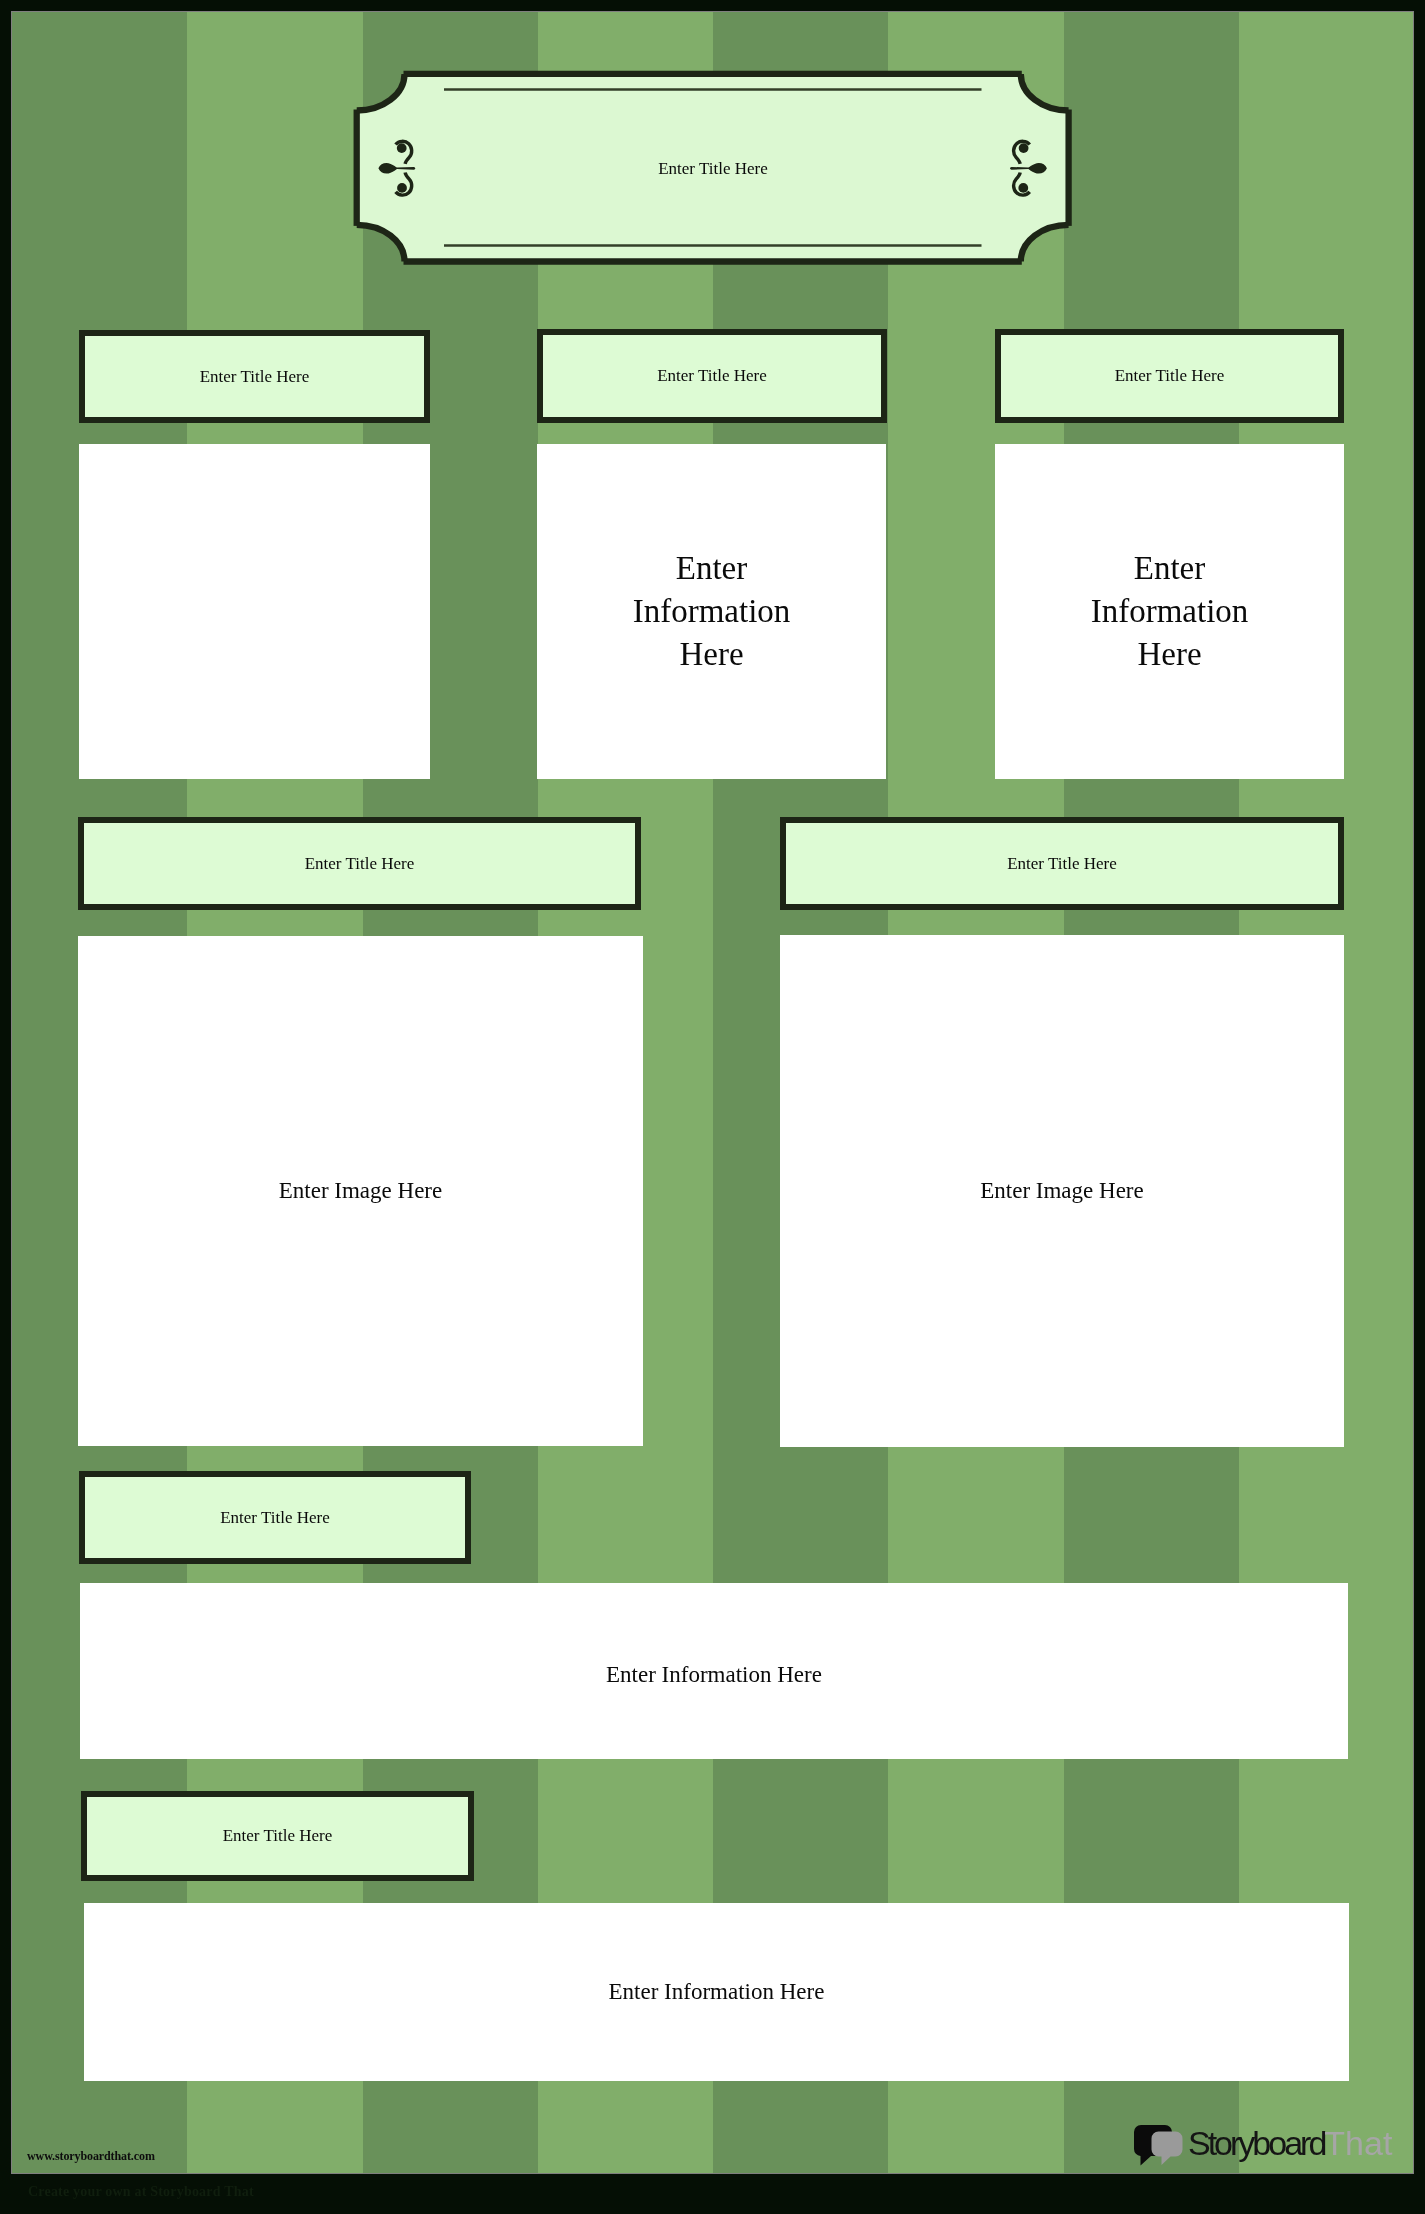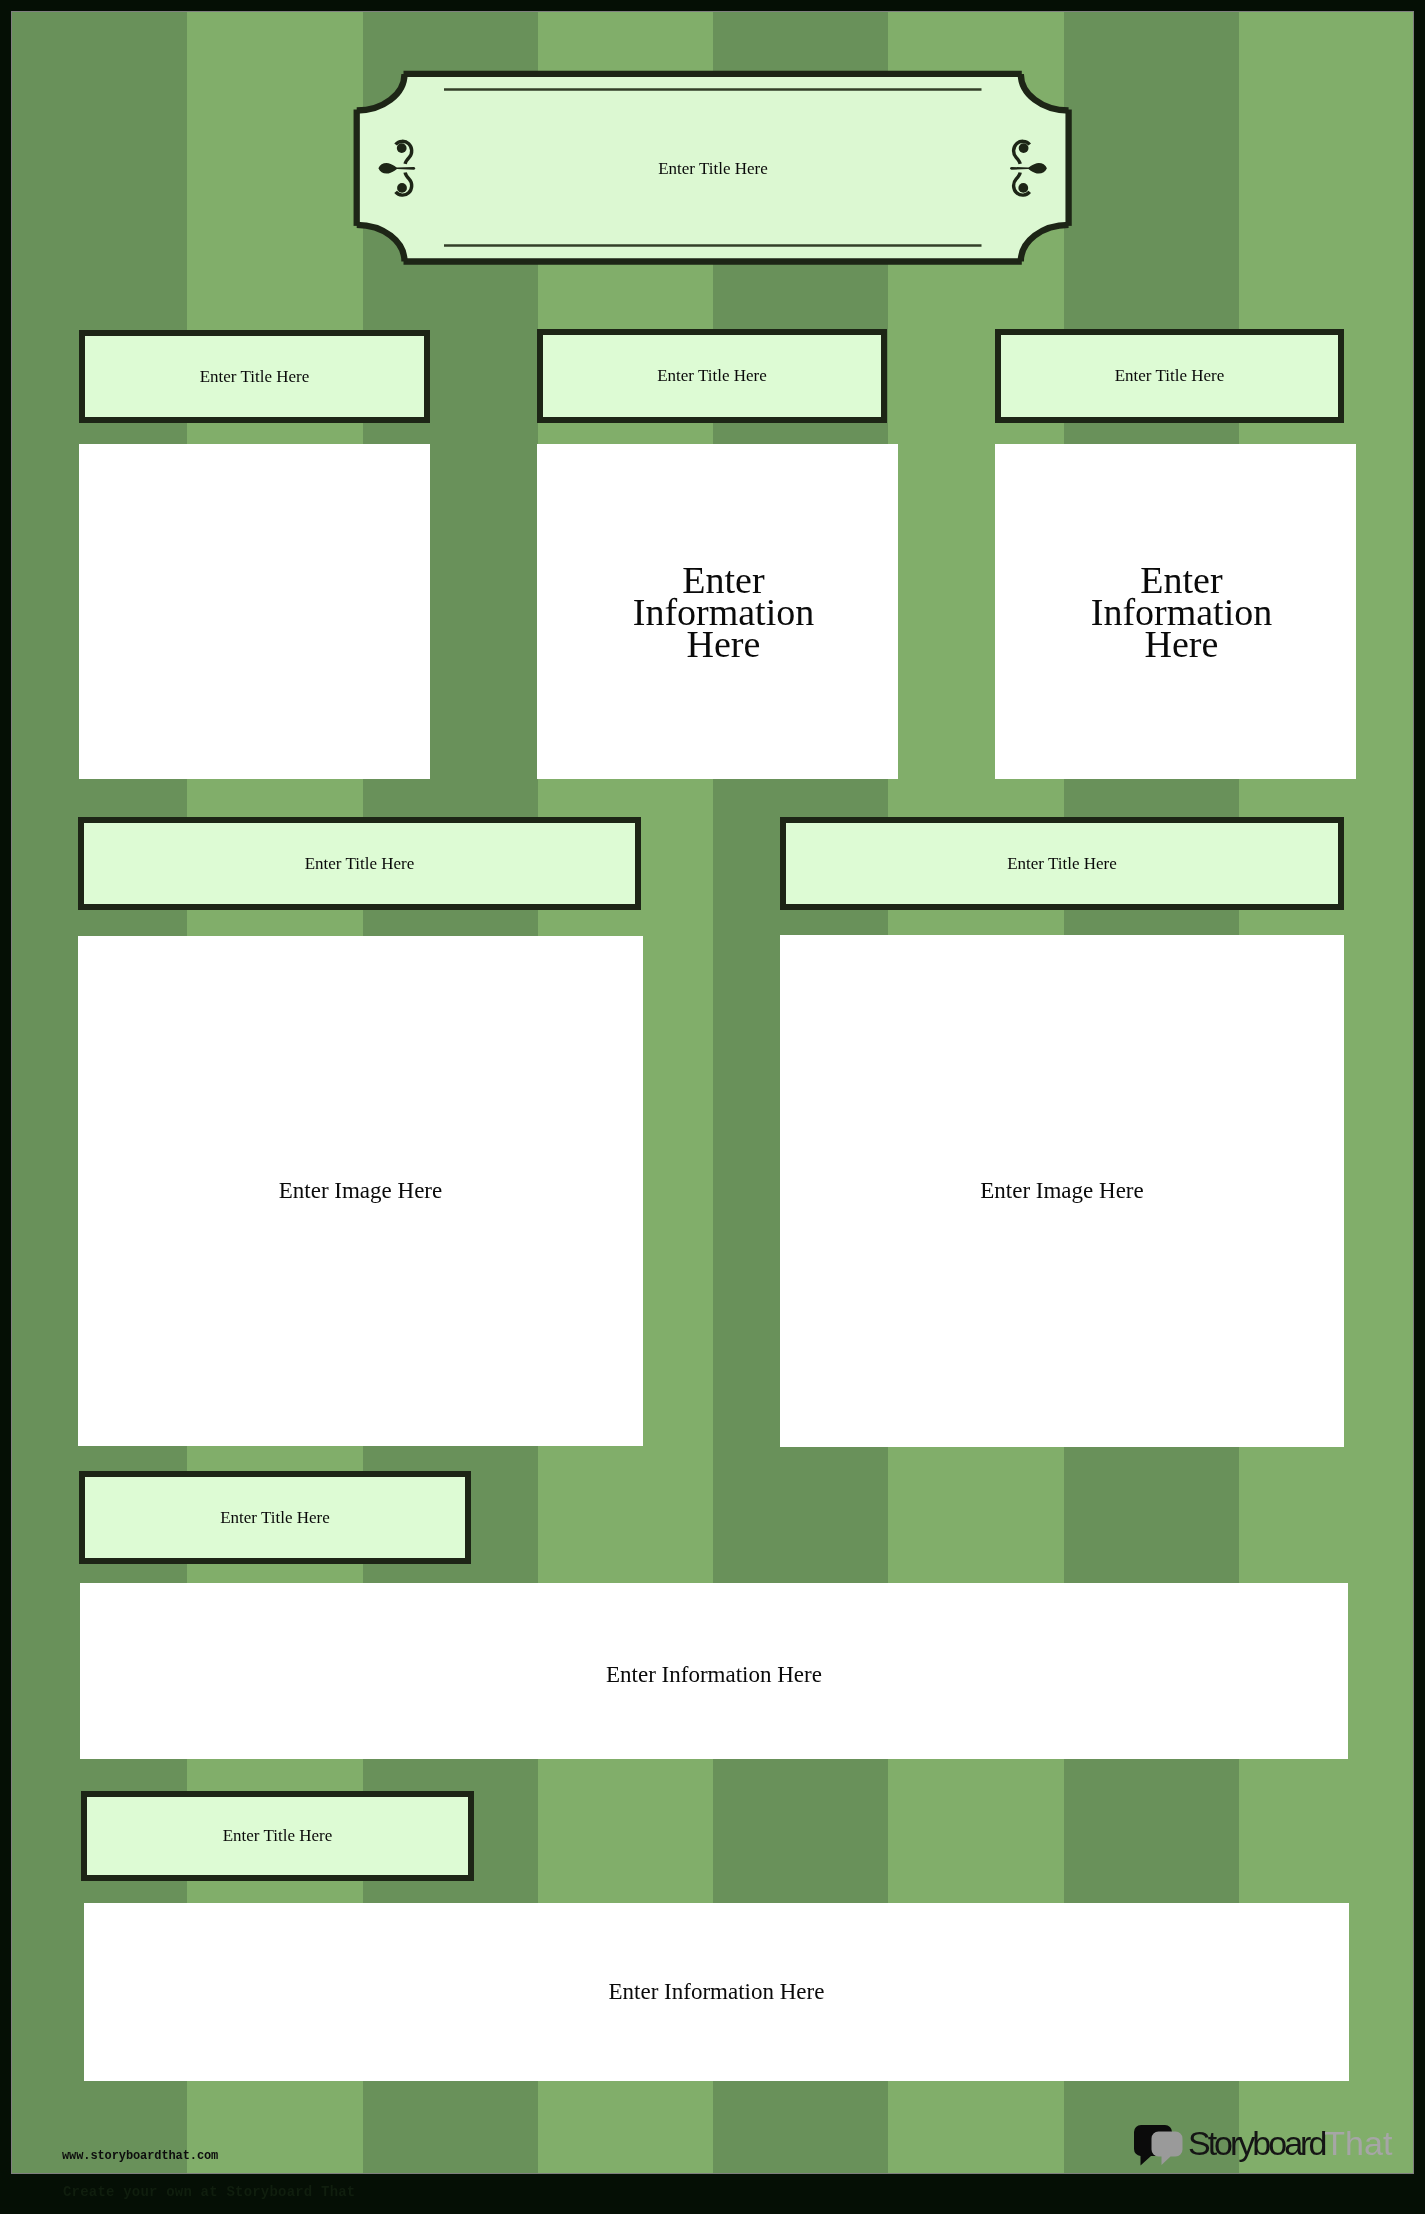--- a/index.html
+++ b/index.html
@@ -8,23 +8,23 @@
   .inner{position:absolute;left:11px;top:11px;width:1401px;height:2161px;
        border:1px solid #7f7f7f;
        background:repeating-linear-gradient(to right,#69915a 0 175.25px,#81ae6a 175.25px 350.5px);}
   .abs{position:absolute;}
   .tbox{position:absolute;background:#ddfbd4;border:6px solid #1d2516;
         display:flex;align-items:center;justify-content:center;
         font-size:17px;color:#0a0a0a;}
   .wbox{position:absolute;background:#ffffff;
         display:flex;align-items:center;justify-content:center;
         text-align:center;color:#0a0a0a;}
-  .info-big{font-size:38px;line-height:32px;padding-left:12px;}
+  .info-big{font-size:33px;line-height:43px;}
   .info-small{font-size:23px;}
-  .sans{font-family:Liberation Mono, monospace;margin-left:35px;}
+  .sans{font-family:Liberation Serif, serif;}
 </style>
 </head>
 <body>
 <div class="inner"></div>
 
 <svg class="abs" style="left:350px;top:68px;" width="728" height="200" viewBox="350 68 728 200">
   <path id="plq" d="M 404.5,73.9 H 1020.8 A 47.8 36.6 0 0 0 1068.6,110.5 V 224.9 A 47.8 36.6 0 0 0 1020.8,261.5 H 404.5 A 47.8 36.6 0 0 0 356.7,224.9 V 110.5 A 47.8 36.6 0 0 0 404.5,73.9 Z" fill="#dcf8d2" stroke="none"></path>
   <g stroke="#1d2516" stroke-width="6.3" fill="none" stroke-linecap="butt">
     <line x1="403.5" y1="73.9" x2="1021.8" y2="73.9"></line>
     <line x1="403.5" y1="261.5" x2="1021.8" y2="261.5"></line>

